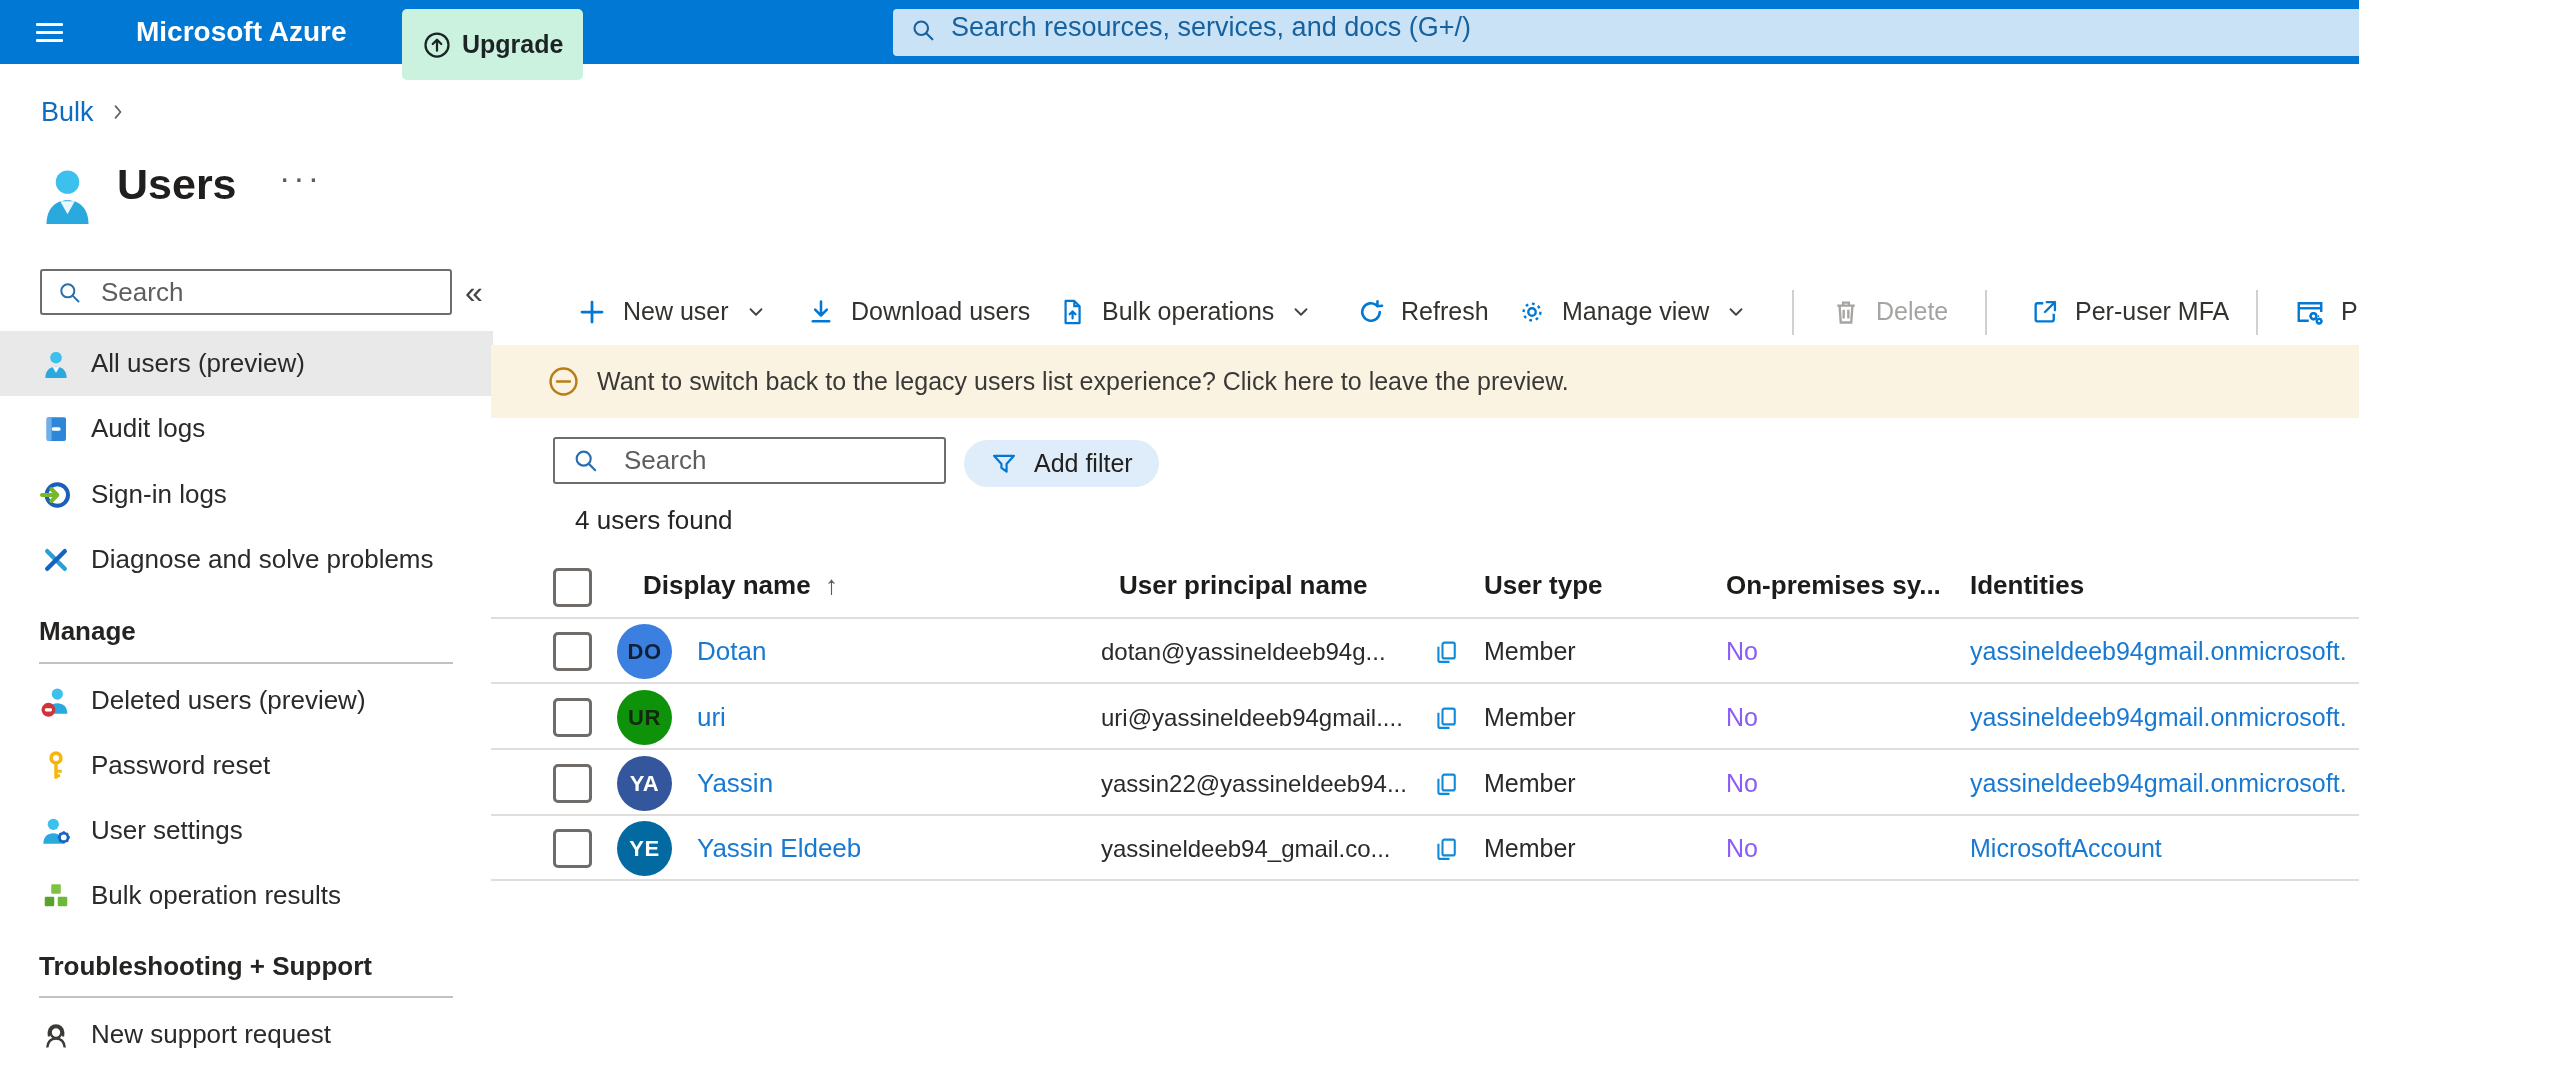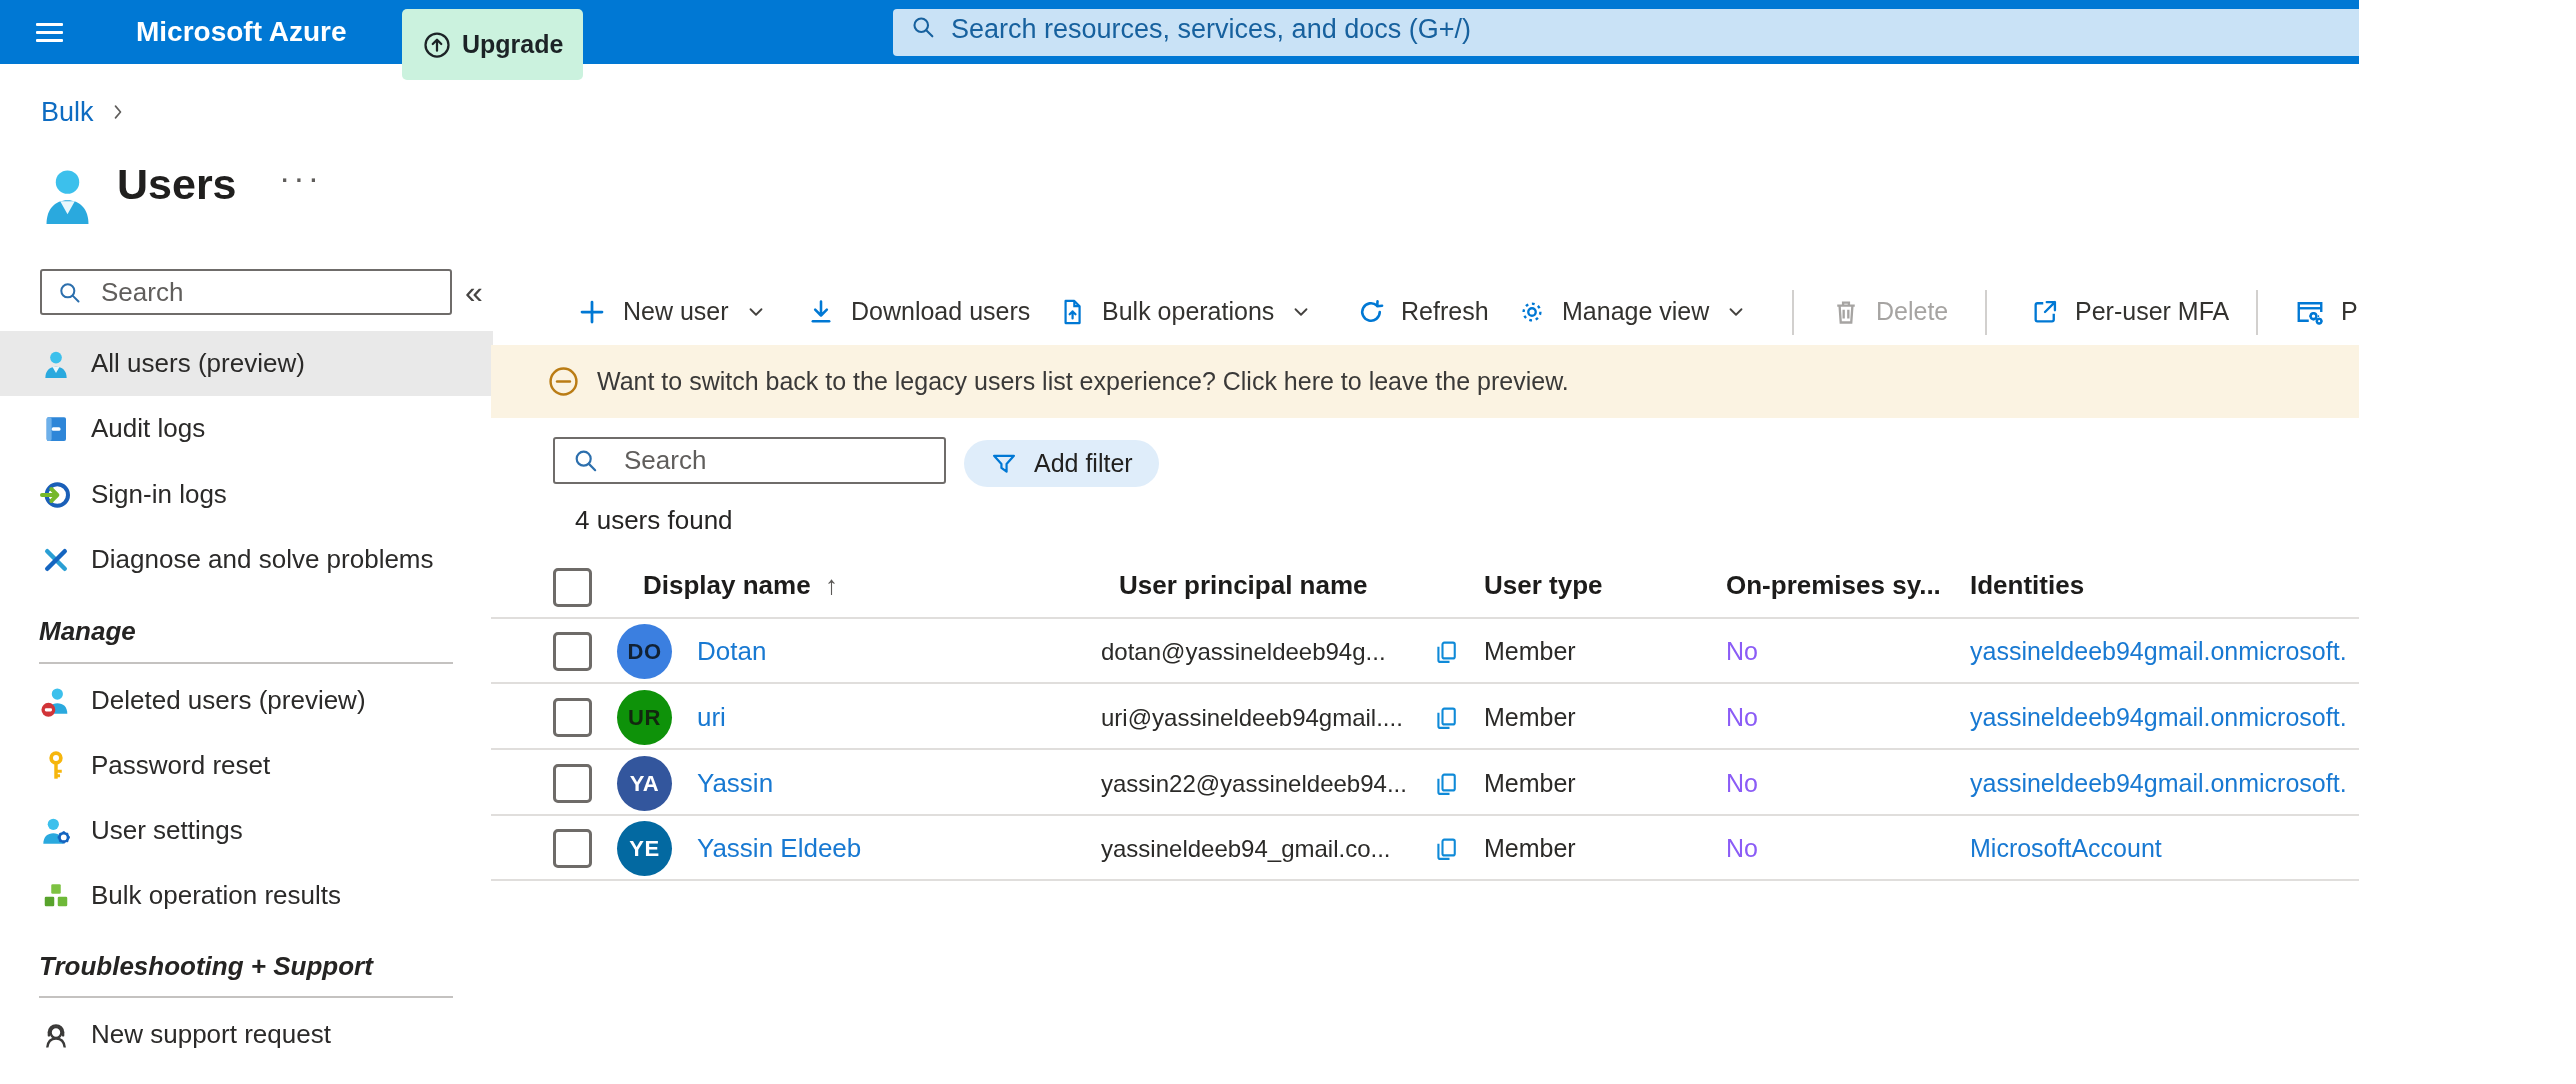--- a/index.html
+++ b/index.html
@@ -8,21 +8,21 @@
   svg{display:block;}
 
   
   .topbar{position:absolute;left:0;top:0;width:2576px;height:64px;background:var(--topbar_bg);}
   .hamburger{position:absolute;left:36px;top:23px;width:27px;height:19px;display:flex;flex-direction:column;justify-content:space-between;cursor:pointer;}
   .hamburger span{height:3px;background:#fff;border-radius:1px;}
   .brand{position:absolute;left:136px;top:0;line-height:64px;font-size:28px;font-weight:600;color:#fff;}
   .upgrade{position:absolute;left:402px;top:9px;height:47px;padding:12px 20px;display:flex;align-items:center;gap:10px;
            background:var(--upgrade_bg);border-radius:5px;font-size:25px;font-weight:600;color:#1c2326;cursor:pointer;}
   .gsearch{position:absolute;left:893px;top:9px;width:1576px;height:47px;background:var(--topbar_search_bg);
-           border-radius:4px;display:flex;align-items:flex-start;padding:4px 16px;box-sizing:border-box;gap:12px;}
+           border-radius:4px;display:flex;align-items:flex-end;padding:12px 16px;box-sizing:border-box;gap:12px;}
   .gsearch input{flex:1;border:none;background:transparent;outline:none;font-family:inherit;
                  font-size:27px;color:var(--topbar_search_fg);}
   .gsearch input::placeholder{color:var(--topbar_search_fg);opacity:1;}
   .console{position:absolute;left:2521px;top:17px;cursor:pointer;}
 
   
   .breadcrumb{position:absolute;left:41px;top:96px;display:flex;align-items:center;gap:14px;height:32px;}
   .breadcrumb .home{font-size:27px;color:var(--link_dark);cursor:pointer;}
   .pagetitle{position:absolute;left:117px;top:160px;font-size:43px;font-weight:700;color:#201f1e;}
   .title-icon{position:absolute;left:41px;top:166px;}
@@ -31,21 +31,21 @@
   
   .side-search{position:absolute;left:40px;top:269px;width:412px;height:46px;border:2px solid #6f6c6a;border-radius:3px;
                box-sizing:border-box;display:flex;align-items:center;padding:0 10px 0 14px;gap:16px;background:#fff;}
   .side-search input{flex:1;border:none;outline:none;font-family:inherit;font-size:26px;color:#3b3a39;background:transparent;}
   .side-search input::placeholder{color:#605e5c;opacity:1;}
   .collapse{position:absolute;left:465px;top:274px;font-size:32px;color:#474543;cursor:pointer;}
   .nav-item{position:absolute;left:0;width:493px;height:65px;display:flex;align-items:center;
             padding-left:39px;box-sizing:border-box;gap:18px;font-size:26px;color:#2b2a29;cursor:pointer;}
   .nav-item.sel{background:var(--selected_bg);}
   .nav-item .ic{width:34px;display:flex;justify-content:center;}
-  .nav-head{position:absolute;left:39px;font-size:26px;font-weight:700;color:#252423;font-style:italic;}
+  .nav-head{position:absolute;left:39px;font-size:26px;font-weight:700;color:#252423;}
   .nav-div{position:absolute;left:39px;width:414px;height:2px;background:var(--divider);}
 
   
   .tb{position:absolute;top:286px;height:51px;display:flex;align-items:center;gap:16px;
       font-size:25px;color:#33322f;cursor:pointer;white-space:nowrap;}
   .tb.disabled{color:var(--disabled);cursor:default;}
   .tb-div{position:absolute;top:290px;width:2px;height:45px;background:#d2d0ce;}
 
   
   .banner{position:absolute;left:491px;top:345px;width:2085px;height:73px;background:var(--banner_bg);

